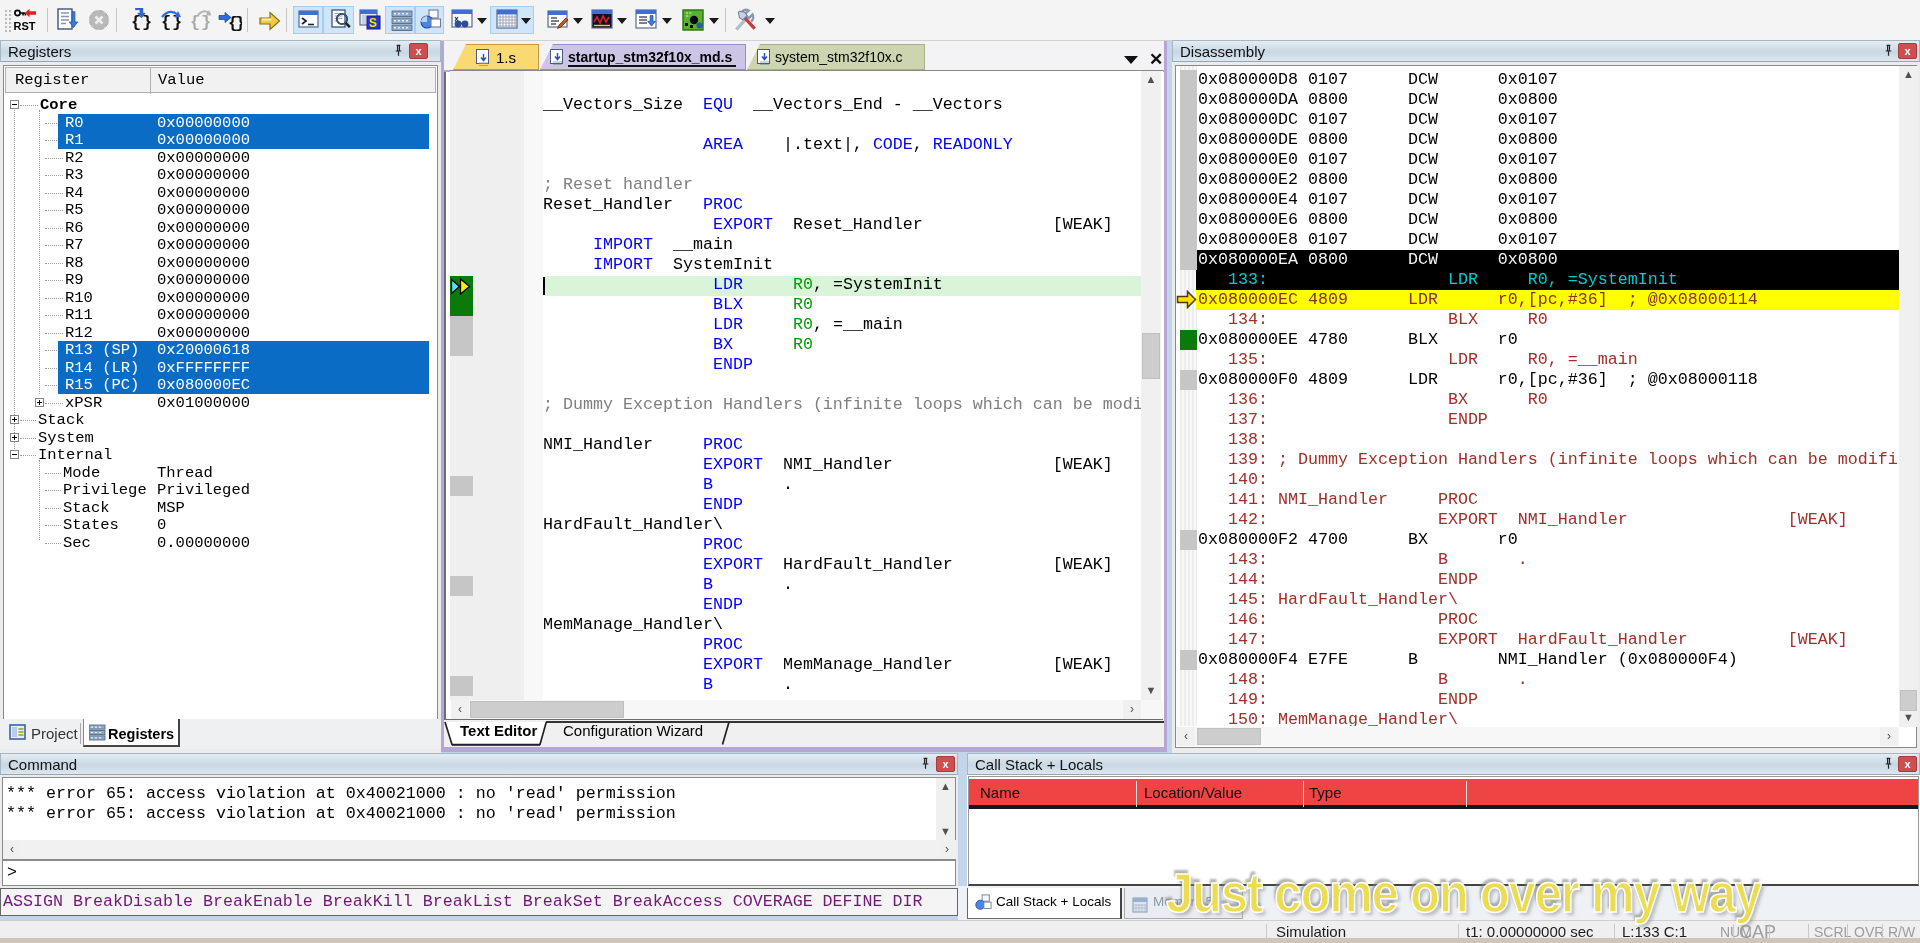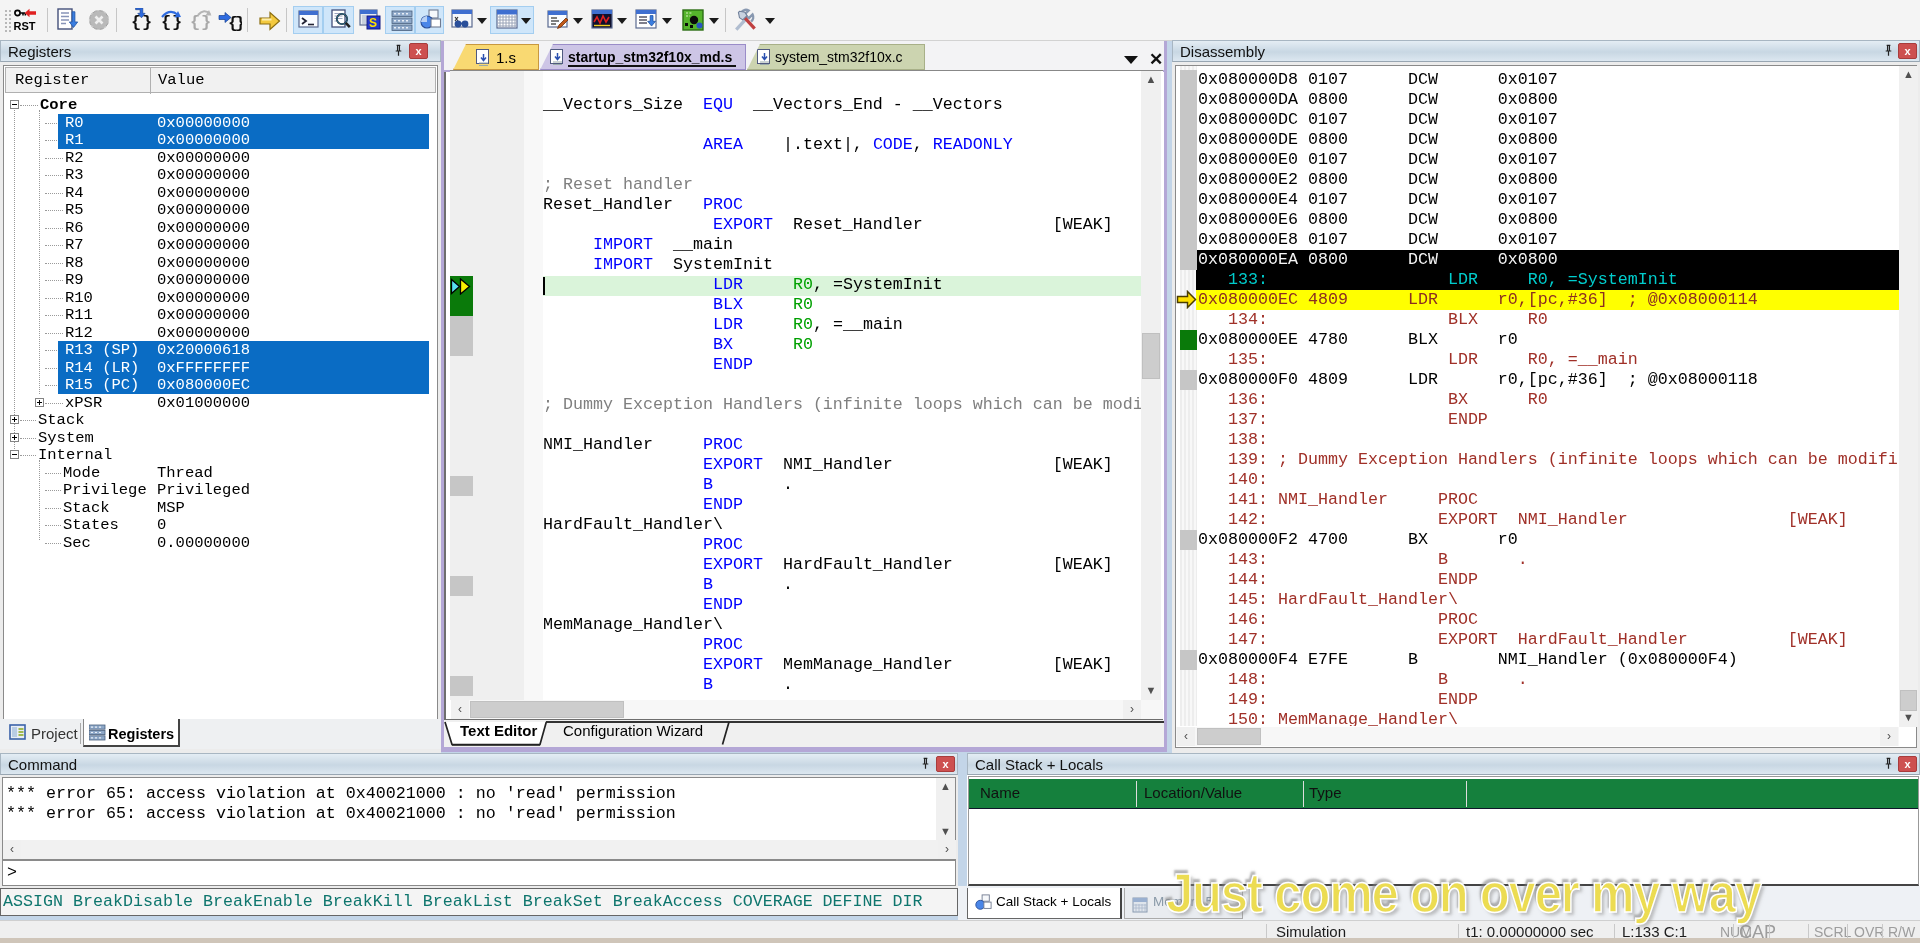--- a/index.html
+++ b/index.html
@@ -393,29 +393,29 @@
     <div class="sbarr" style="left:0;top:0;width:19px;height:17px;font-size:11px;line-height:16px">▲</div>
     <div class="sbarr" style="left:0;bottom:0;width:19px;height:17px;font-size:11px;line-height:16px">▼</div>
   </div>
 <div class="abs sb" style="left:3px;top:840px;width:953px;height:19px;background:#f1f1f1">
     <div class="sbarr" style="left:0;top:0;width:18px;height:19px;font-size:12px;line-height:18px">‹</div>
     <div class="sbarr" style="right:0;top:0;width:18px;height:19px;font-size:12px;line-height:18px">›</div>
   </div>
 <div class="abs" style="left:2px;top:860px;width:954px;height:26px;background:#fff;border:1px solid #8a8a8a"></div>
 <div class="abs mono" style="left:7px;top:863px;font-size:16.667px;color:#000">&gt;</div>
 <div class="abs" style="left:0;top:888px;width:958px;height:28px;background:#f4f4f4;border:1px solid #666"></div>
-<pre class="abs code" style="left:3px;top:892px;color:#0f766e">ASSIGN BreakDisable BreakEnable BreakKill BreakList BreakSet BreakAccess COVERAGE DEFINE DIR</pre>
+<pre class="abs code" style="left:3px;top:892px;color:#701a75">ASSIGN BreakDisable BreakEnable BreakKill BreakList BreakSet BreakAccess COVERAGE DEFINE DIR</pre>
 <div class="abs" style="left:967px;top:753px;width:953px;height:133px;background:#fff"></div>
 <div class="ttl" style="left:967px;top:753px;width:953px">Call Stack + Locals</div>
 <svg class="pin" style="left:1882px;top:757px" viewBox="0 0 14 14">
     <path d="M5 1 h4 M6 1 v6 M8 1 v6 M4 7 h6 M7 7 v5" stroke="#222" stroke-width="1.3" fill="none"></path>
   </svg>
 <div class="xbtn" style="left:1898px;top:756px">x</div>
 <div class="abs" style="left:968px;top:776px;width:951px;height:110px;background:#fff;border:1px solid #999;border-bottom:2px solid #444"></div>
-<div class="abs" style="left:969px;top:779px;width:949px;height:30px;background:#15803d;border-bottom:1px solid #0f172a;font-size:15px;color:#111">
+<div class="abs" style="left:969px;top:779px;width:949px;height:30px;background:#ef4444;border-bottom:4px solid #0f172a;font-size:15px;color:#111">
     <span class="abs" style="left:11px;top:5px">Name</span>
     <span class="abs" style="left:175px;top:5px">Location/Value</span>
     <span class="abs" style="left:340px;top:5px">Type</span>
     <div class="abs" style="left:167px;top:2px;width:1px;height:26px;background:#ddd"></div>
     <div class="abs" style="left:334px;top:2px;width:1px;height:26px;background:#ddd"></div>
     <div class="abs" style="left:497px;top:2px;width:1px;height:26px;background:#ddd"></div>
   </div>
 <div class="abs" style="left:958px;top:886px;width:962px;height:34px;background:#eef1f5"></div>
 <div class="abs" style="left:967px;top:888px;width:155px;height:31px;background:#fff;border:1px solid #666;border-top:none;border-right:2px solid #444;font-size:13.5px;line-height:28px"><span class="abs" style="left:6px;top:6px;width:18px;height:18px"><svg width="100%" height="100%" viewBox="0 0 20 20">
         <rect x="9" y="1" width="8" height="7" fill="#f6f8fb" stroke="#707a90"></rect>

